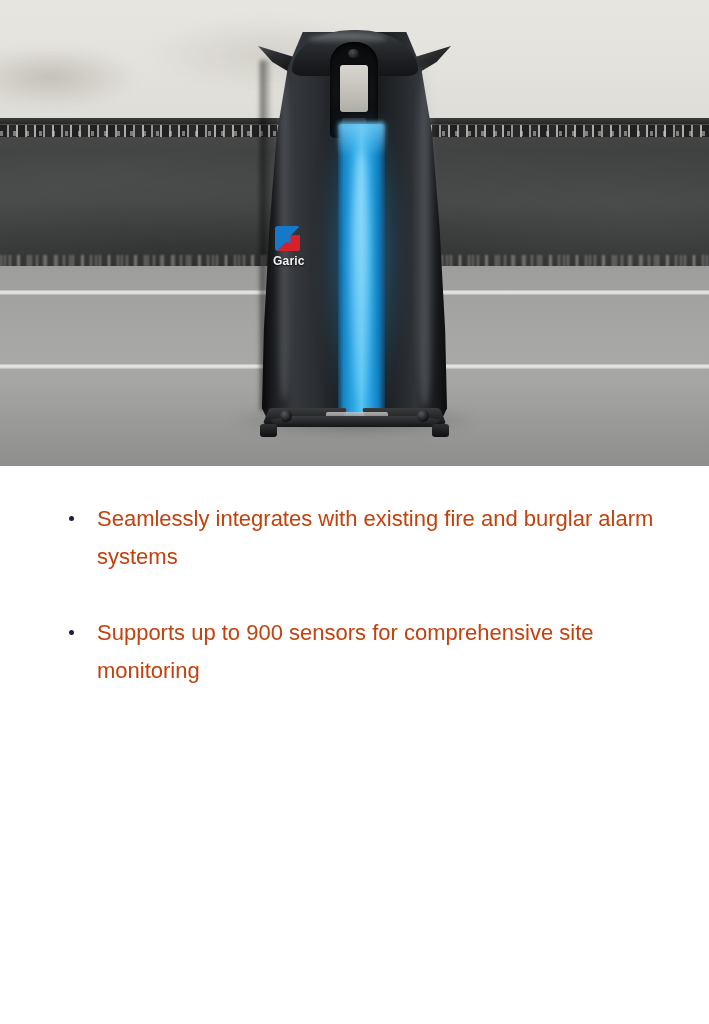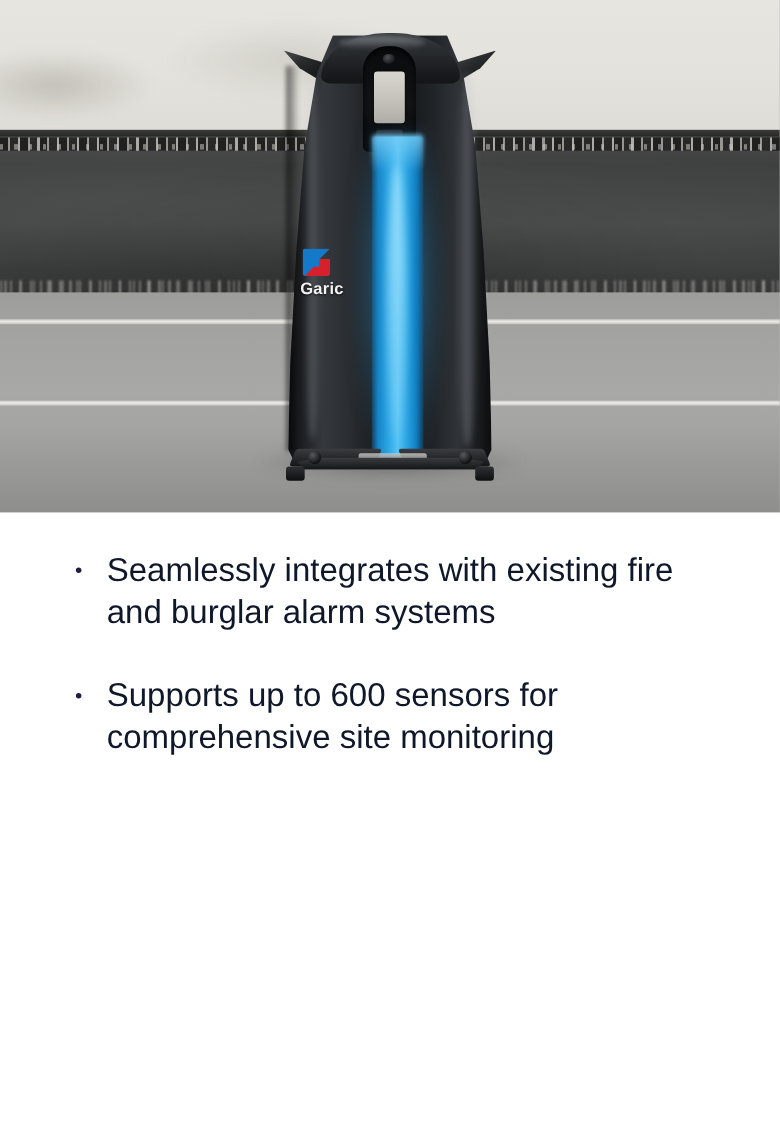--- a/index.html
+++ b/index.html
@@ -307,21 +307,21 @@
   .logo-g-red {
     position: absolute;
     left: 0; top: 0;
     width: 25px; height: 25px;
     background: #d6202c;
     clip-path: polygon(100% 8%, 100% 100%, 8% 100%, 40% 66%, 62% 66%, 62% 38%, 100% 38%);
     border-radius: 3px;
   }
   .logo-word {
     color: #f2f2f2;
-    font-size: 15px;
+    font-size: 12px;
     font-weight: 700;
     letter-spacing: .2px;
     margin-top: 3px;
     text-shadow: 0 1px 2px rgba(0,0,0,.8);
   }
   
   .base {
     position: absolute;
     left: 6px; top: 372px;
     width: 193px; height: 38px;
@@ -392,23 +392,23 @@
   }
   .bullet-list {
     list-style: none;
     margin: 0;
     padding: 34px 0 0 68px;
   }
   .bullet-item {
     position: relative;
     padding-left: 29px;
     margin-bottom: 38px;
-    font-size: 30px;
+    font-size: 22px;
     line-height: 38px;
-    color: #0f172a;
+    color: #c2410c;
     max-width: 560px;
   }
   .bullet-item:last-child { margin-bottom: 0; }
   .bullet-dot {
     position: absolute;
     left: 1px;
     top: 16px;
     width: 5px;
     height: 5px;
     border-radius: 50%;
@@ -491,18 +491,18 @@
   <div class="content">
 
 
     <ul class="bullet-list">
       <li class="bullet-item">
         <span class="bullet-dot"></span>
         <span>Seamlessly integrates with existing fire and burglar alarm systems</span>
       </li>
       <li class="bullet-item">
         <span class="bullet-dot"></span>
-        <span>Supports up to 600 sensors for comprehensive site monitoring</span>
+        <span>Supports up to 900 sensors for comprehensive site monitoring</span>
       </li>
     </ul>
 
   </div>
 </div>
 
 </body></html>

